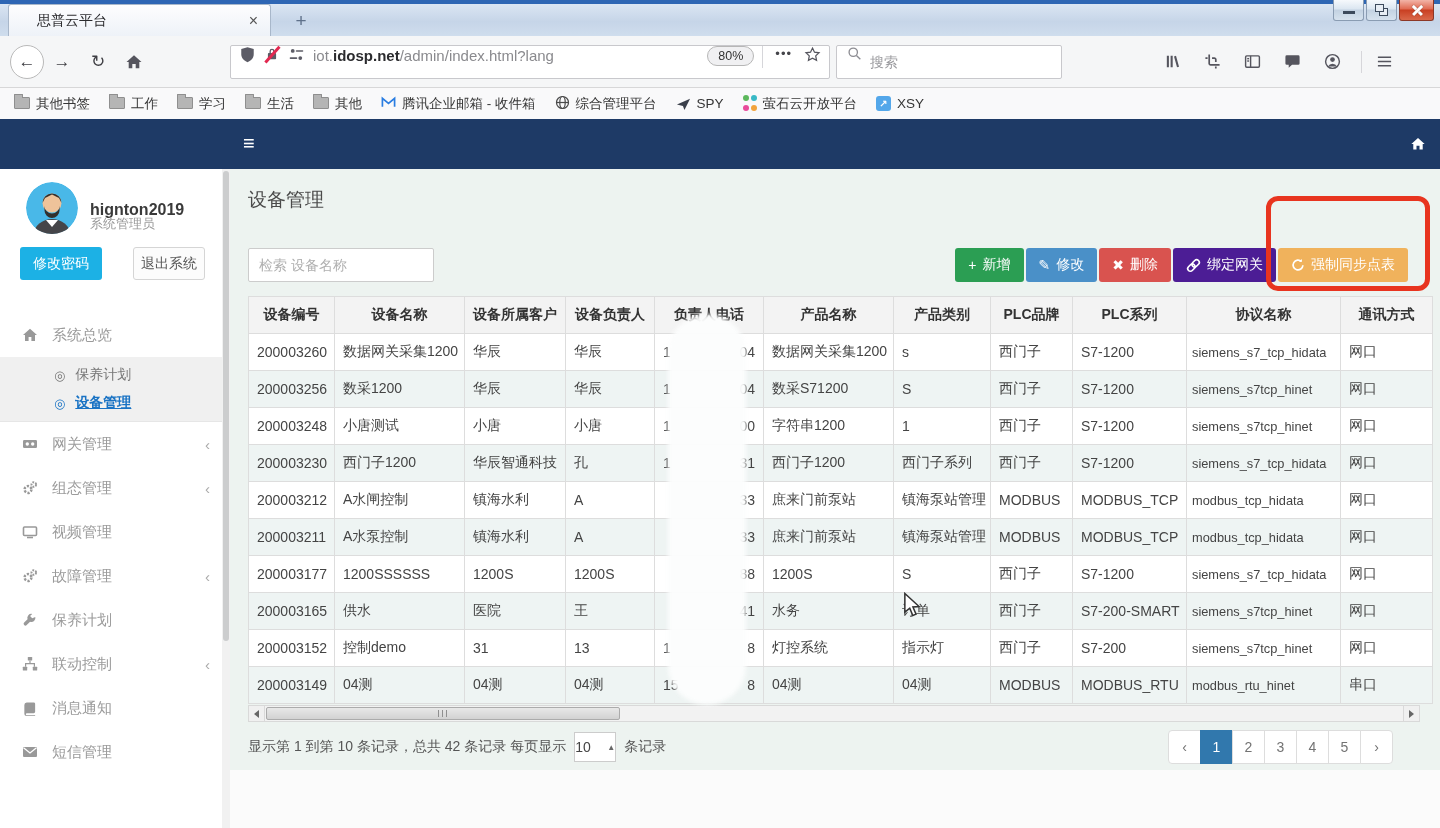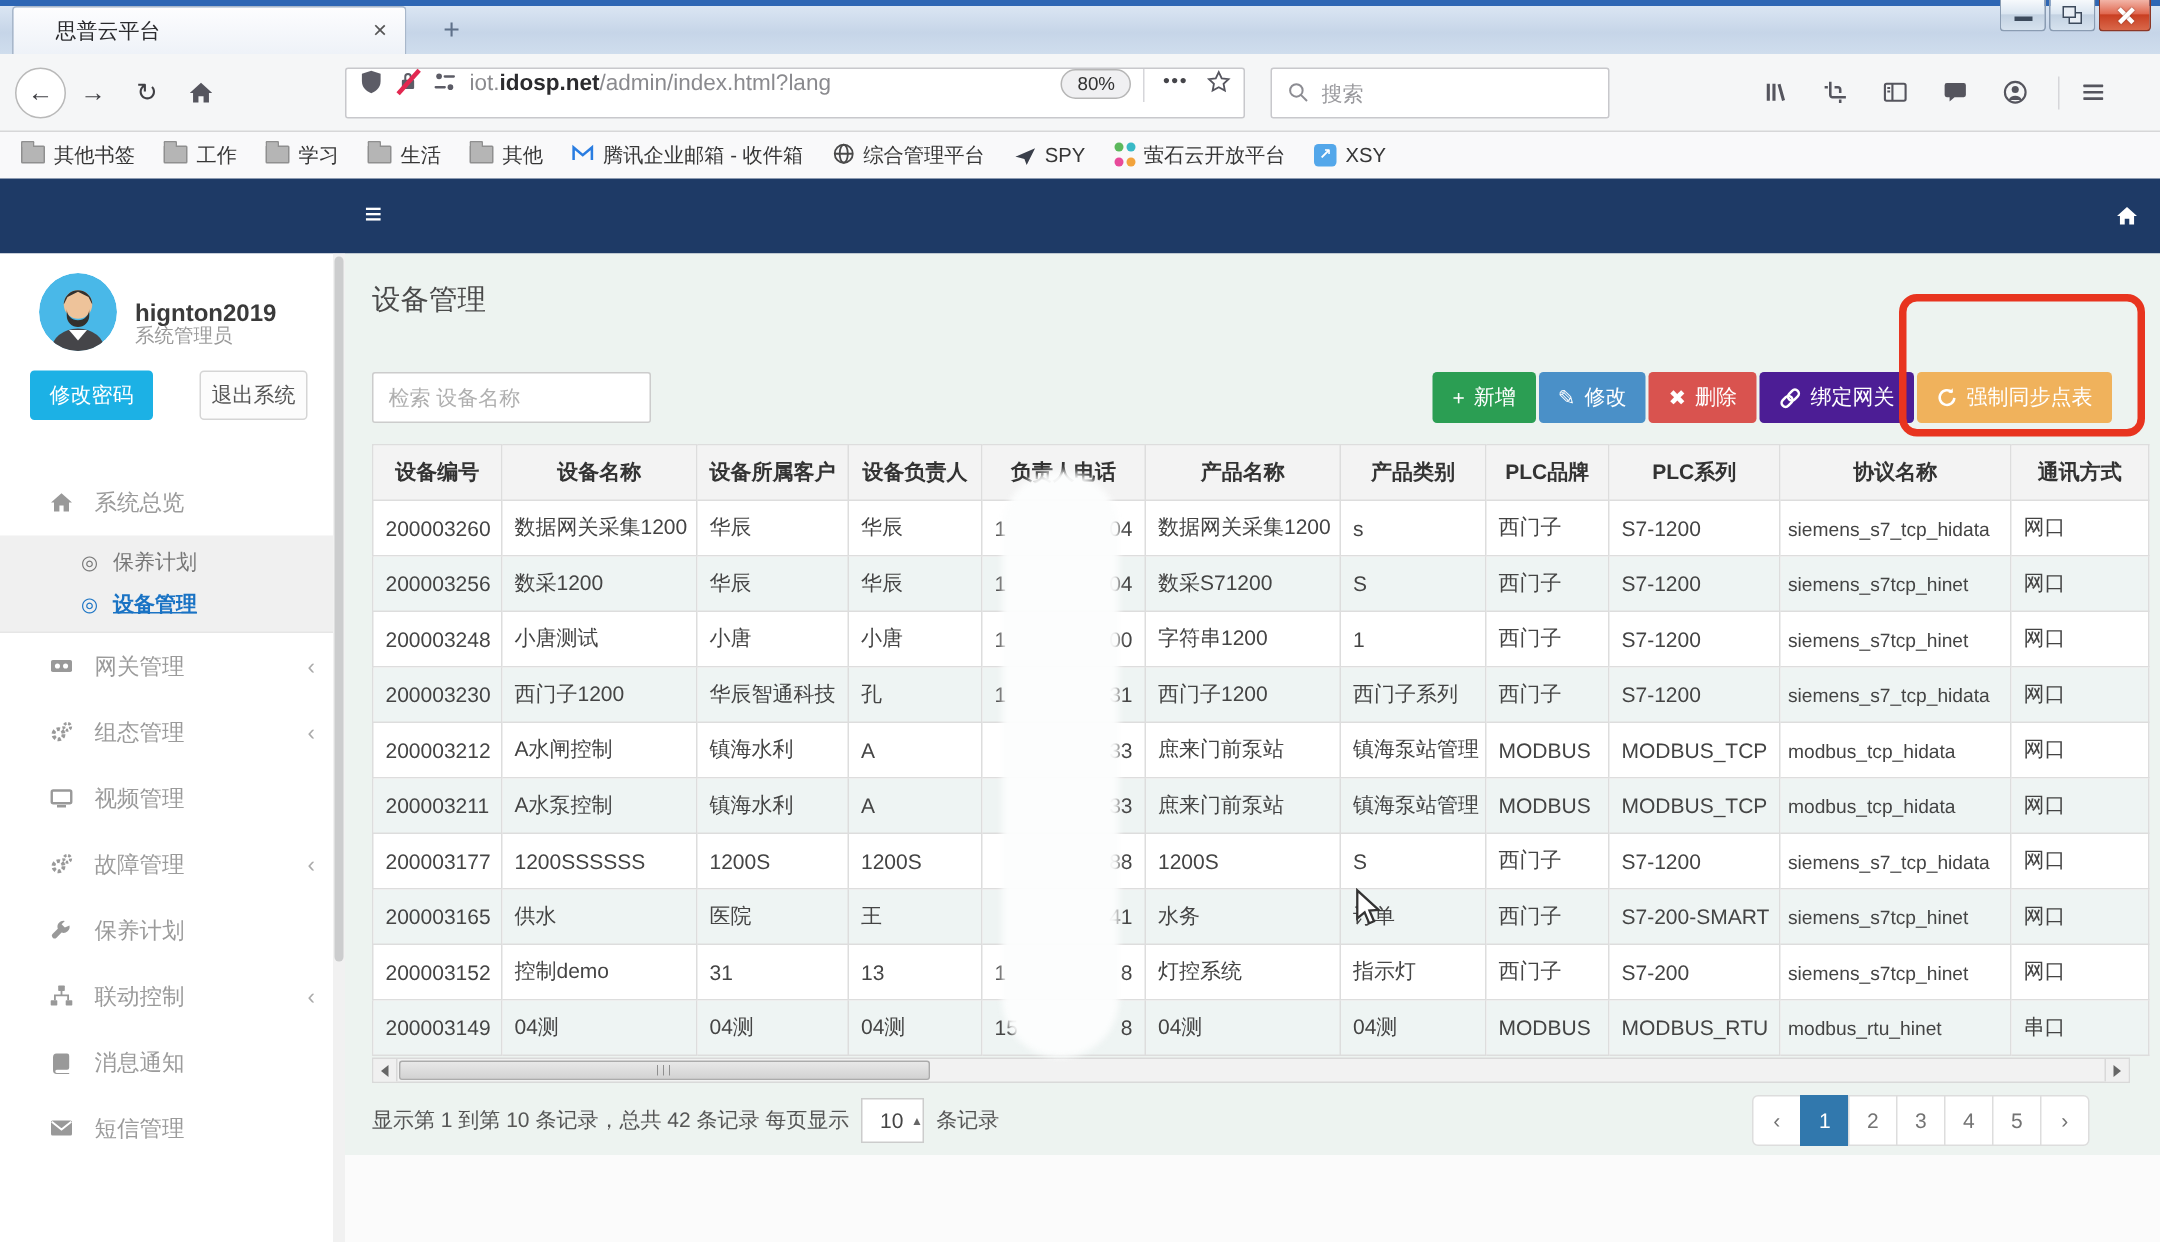--- a/index.html
+++ b/index.html
@@ -30,21 +30,21 @@
 #urlbar{width:600px;height:34px;background:#fff;border:1px solid #c8c8cc;border-radius:2px;margin-left:78px;display:flex;align-items:flex-start;padding:0 8px;gap:8px}
 #lockwrap{position:relative;width:16px;height:17px}
 #lock-slash{position:absolute;left:7px;top:-2px;width:2.5px;height:21px;background:#e22850;transform:rotate(42deg)}
 #urltext{position:relative;flex:1;white-space:nowrap;overflow:hidden;font-size:15px;height:20px;line-height:20px}
 #urltext .sub,#urltext .path{color:#8a8a8e}
 #urltext .dom{color:#2b2b2e;font-weight:bold}
 #urlfade{position:absolute;right:0;top:0;width:70px;height:100%;background:linear-gradient(90deg,rgba(255,255,255,0),#fff)}
 #zoompill{border:1px solid #b6b6b6;border-radius:11px;background:#f0f0f2;padding:2px 10px;font-size:12.5px;color:#333;white-space:nowrap}
 .vdiv{width:1px;height:22px;background:#d6d6da}
 #dots{font-size:13px;letter-spacing:1px;color:#45454a;padding:0 4px}
-#searchbox{width:226px;height:34px;background:#fff;border:1px solid #c8c8cc;border-radius:2px;margin-left:17px;display:flex;align-items:center;padding:0 10px;gap:8px}
+#searchbox{width:226px;height:34px;background:#fff;border:1px solid #c8c8cc;border-radius:2px;margin-left:6px;display:flex;padding:0 10px;gap:8px}
 #searchbox input{border:none;outline:none;flex:1;font-size:14px;color:#444;font-family:inherit;background:transparent}
 #searchbox input::placeholder{color:#9a9a9e}
 #tb-icons{display:flex;align-items:center;gap:23px;margin-left:102px}
 #tb-sep{width:1px;height:22px;background:#d6d6da;margin-left:20px}
 #tb-menu{margin-left:14px;margin-right:16px}
 
 
 #bookmarks{position:absolute;left:0;top:88px;width:1440px;height:31px;background:#f9f9fa;display:flex;align-items:center;padding-left:14px;gap:19px}
 .bm{display:flex;gap:6px;font-size:13.5px;color:#363636;white-space:nowrap}
 .folder{width:16px;height:12px;background:#b5b5b5;border:1px solid #8f8f8f;border-radius:1px;position:relative;margin-top:2px}
@@ -61,21 +61,21 @@
 
 #sidebar{position:absolute;left:0;top:169px;width:230px;bottom:0;background:#fff;overflow:hidden}
 #side-scroll{position:absolute;right:0;top:0;width:8px;height:100%;background:#f1f1f1}
 #side-thumb{position:absolute;right:1px;top:2px;width:6px;height:470px;background:#cccdce;border-radius:3px}
 #usercard{position:relative;height:144px}
 #avatar{position:absolute;left:26px;top:13px;width:52px;height:52px;border-radius:50%;overflow:hidden}
 #uname{position:absolute;left:90px;top:32px;font-size:16px;font-weight:bold;color:#3a3a3a}
 #urole{position:absolute;left:90px;top:46px;font-size:13px;color:#9a9a9a}
 #btn-pwd{position:absolute;left:20px;top:78px;width:82px;height:33px;background:#1cb1e5;color:#fff;border:none;border-radius:3px;font-size:14px;font-family:inherit}
 #btn-logout{position:absolute;left:133px;top:78px;width:72px;height:33px;background:#fcfcfc;color:#555;border:1px solid #d5d5d5;border-radius:3px;font-size:14px;font-family:inherit}
-.side-item{height:44px;display:flex;align-items:center;padding-left:32px;gap:14px;color:#9b9b9b;font-size:15px}
+.side-item{height:44px;display:flex;align-items:center;padding-left:21px;gap:14px;color:#9b9b9b;font-size:15px}
 .side-item .si-icon{width:17px;display:flex;justify-content:center;color:#999}
 .si-chev{margin-left:auto;margin-right:20px;font-size:15px;color:#aaa}
 .side-item.active-parent{background:#e4e4e4;border-left:4px solid #1e3a66;padding-left:14px;color:#444;font-weight:bold}
 .side-item.active-parent .si-icon{color:#555}
 #submenu{background:#f0f0f0;padding:4px 0;border-bottom:1px solid #e6e6e6}
 .sub-item{height:28px;display:flex;align-items:center;padding-left:54px;gap:10px;font-size:14px;color:#777}
 .sub-item .bullet{font-size:13px}
 .sub-item.active{color:#1a73c4;font-weight:bold}
 .sub-item.active .sub-label{text-decoration:underline}
 
@@ -111,21 +111,21 @@
 .hs-left{left:0}
 .hs-right{right:0;border-right:none;border-left:1px solid #d9d9d9}
 .tri-l{width:0;height:0;border:4px solid transparent;border-right:5px solid #666;margin-left:-4px}
 .tri-r{width:0;height:0;border:4px solid transparent;border-left:5px solid #666;margin-right:-4px}
 #hs-thumb{position:absolute;left:17px;top:1px;width:354px;height:13px;background:linear-gradient(#e8e8e8,#d2d2d2);border:1px solid #ababab;border-radius:2px;display:flex;align-items:center;justify-content:center}
 #hs-grip{width:10px;height:7px;background:repeating-linear-gradient(90deg,#8f8f8f 0 1px,transparent 1px 4px)}
 
 
 #footer-row{display:flex;justify-content:space-between;align-items:center;margin-top:8px;height:34px;padding-right:39px}
 #summary{display:flex;align-items:center;gap:8px;font-size:14px;color:#555}
-#page-size{width:42px;height:30px;border:1px solid #ccc;background:#fff;display:inline-flex;align-items:center;justify-content:flex-end;gap:5px;font-size:14px;color:#444}
+#page-size{width:42px;height:30px;border:1px solid #ccc;background:#fff;display:inline-flex;align-items:center;justify-content:space-between;gap:5px;font-size:14px;color:#444}
 #page-size .ps-arrow{font-size:8px;color:#666}
 #pagination{display:flex;list-style:none}
 #pagination li{min-width:33px;height:34px;border:1px solid #ddd;margin-left:-1px;background:#fff;color:#737373;font-size:14px;display:flex;align-items:center;justify-content:center}
 #pagination li:first-child{border-radius:4px 0 0 4px;margin-left:0}
 #pagination li:last-child{border-radius:0 4px 4px 0}
 #pagination li.active{background:#3178ad;border-color:#3178ad;color:#fff}
 
 
 #blur-blob{position:absolute;left:668px;top:314px;width:78px;height:391px;background:rgba(252,253,253,.96);border-radius:40px;filter:blur(2px);z-index:30}
 #red-box{position:absolute;left:1266px;top:196px;width:164px;height:95px;border:5px solid #e8341f;border-radius:12px;z-index:50}

